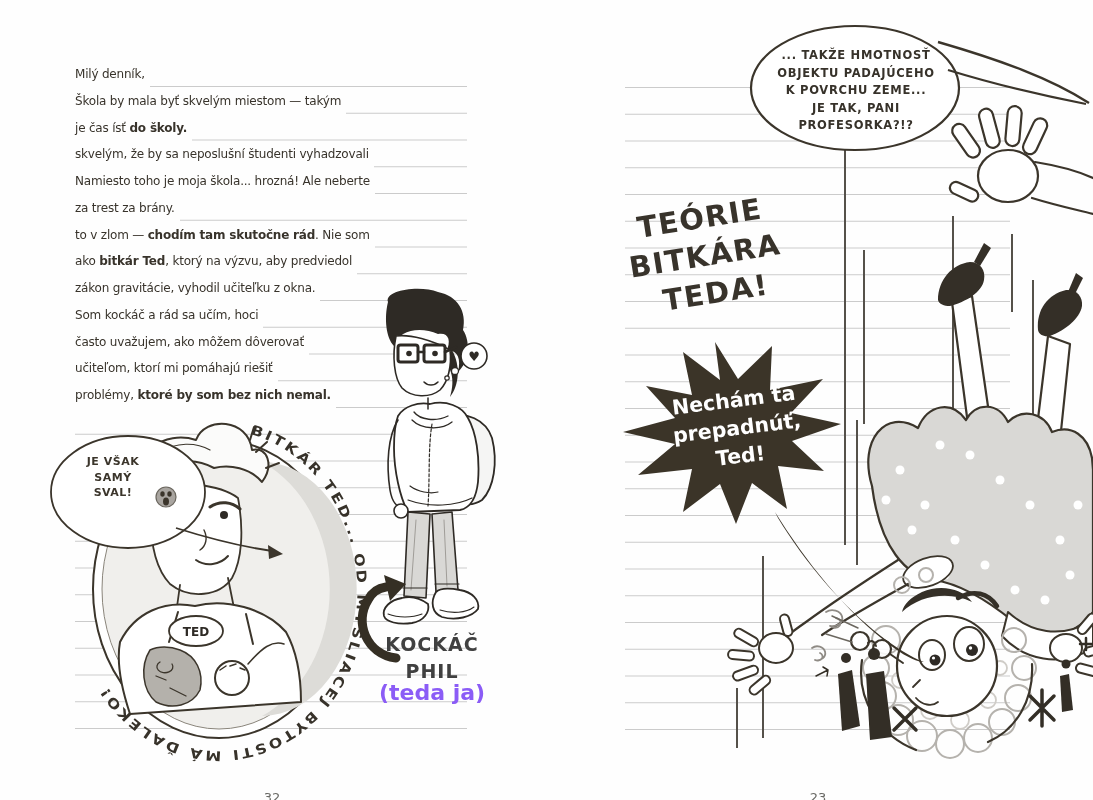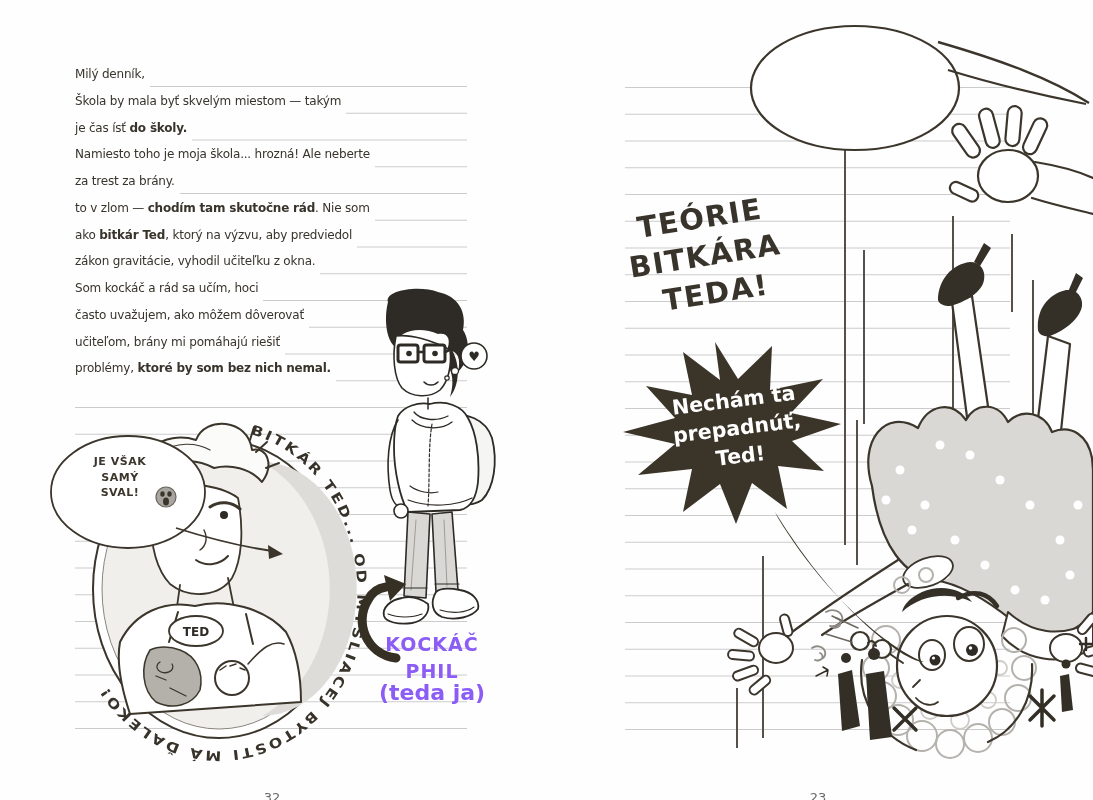--- a/index.html
+++ b/index.html
@@ -8,26 +8,26 @@
   .rules{position:absolute;background-image:linear-gradient(to bottom,#cbcbcb 1px,transparent 1px);
          background-size:100% 26.75px;z-index:0;}
   .rules.left{left:75px;top:86px;width:392px;height:645px;}
   .rules.right{left:625px;top:87px;width:385px;height:645px;}
   .diary{position:absolute;left:75px;top:61px;z-index:2;font-size:12px;letter-spacing:-0.2px;
          line-height:26.75px;color:#38332b;}
   .diary .dl{display:table;background:#fefefe;white-space:nowrap;padding-right:5px;}
   .diary .b{font-weight:bold;}
   svg.art{position:absolute;left:0;top:0;z-index:3;}
   .txt{position:absolute;z-index:4;white-space:pre-line;text-align:center;}
-  .bubble-sval-text{left:64px;top:454px;width:112px;font-size:11px;font-weight:600;
+  .bubble-sval-text{left:57px;top:454px;width:112px;font-size:11px;font-weight:600;
         line-height:15.5px;letter-spacing:.5px;color:#3b352b;}
   .bubble-grav-text{left:762px;top:47px;width:188px;font-size:11.5px;font-weight:600;
         line-height:17.5px;letter-spacing:.7px;color:#37322a;}
   .phil-caption{left:382px;top:631px;width:100px;font-size:19px;font-weight:800;
-        line-height:27px;letter-spacing:1px;color:#8b5cf6;}
+        line-height:27px;letter-spacing:1px;color:#404040;}
   .phil-caption-sub{left:378px;top:680px;width:108px;font-size:22px;font-weight:700;color:#8b5cf6;}
   .big-title{left:628px;top:192px;width:240px;transform:rotate(-9deg);z-index:4;position:absolute;
         color:#38332b;font-weight:800;font-size:29px;line-height:38px;letter-spacing:1.5px;white-space:nowrap;}
   .big-title .t1{margin-left:14px;}
   .big-title .t2{margin-left:0px;}
   .big-title .t3{margin-left:28px;}
   .star-text{left:652px;top:386px;width:170px;transform:rotate(-7deg);
         font-size:20.5px;font-weight:600;line-height:28px;color:#ffffff;}
   .pagenum{position:absolute;z-index:4;width:40px;text-align:center;font-size:13px;color:#6a6a66;margin-top:48px;}
   .pn-left{left:252px;top:742px;}
@@ -46,20 +46,23 @@
         <span>Milý denník,</span>
       </div>
     <div class="dl">
         <span>Škola by mala byť skvelým miestom — takým</span>
       </div>
     <div class="dl">
         <span>je čas ísť </span>
         <span class="b">do školy.</span>
       </div>
     <div class="dl">
+        <span>skvelým, že by sa neposlušní študenti vyhadzovali</span>
+      </div>
+    <div class="dl">
         <span>Namiesto toho je moja škola... hrozná! Ale neberte</span>
       </div>
     <div class="dl">
         <span>za trest za brány.</span>
       </div>
     <div class="dl">
         <span>to v zlom — </span>
         <span class="b">chodím tam skutočne rád</span>
         <span>. Nie som</span>
       </div>
@@ -71,21 +74,21 @@
     <div class="dl">
         <span>zákon gravitácie, vyhodil učiteľku z okna.</span>
       </div>
     <div class="dl">
         <span>Som kockáč a rád sa učím, hoci</span>
       </div>
     <div class="dl">
         <span>často uvažujem, ako môžem dôverovať</span>
       </div>
     <div class="dl">
-        <span>učiteľom, brány mi pomáhajú riešiť</span>
+        <span>učiteľom, ktorí mi pomáhajú riešiť</span>
       </div>
     <div class="dl">
         <span>problémy, </span>
         <span class="b">ktoré by som bez nich nemal.</span>
       </div>
   </div>
 
   <svg class="art" width="1093" height="800" viewBox="0 0 1093 800">
     <defs>
       <path id="capPath" d="M 250 434 A 140 162 0 0 1 318 704 A 140 162 0 0 1 98 670" fill="none"></path>
@@ -339,20 +342,25 @@
     </g>
   </svg>
 
   <div class="txt bubble-sval-text">JE VŠAK
 SAMÝ
 SVAL!</div>
 
   <div class="txt phil-caption"><span>KOCKÁČ</span><br><span>PHIL</span></div>
   <div class="txt phil-caption-sub">(teda ja)</div>
 
+  <div class="txt bubble-grav-text">... TAKŽE HMOTNOSŤ
+OBJEKTU PADAJÚCEHO
+K POVRCHU ZEME...
+JE TAK, PANI
+PROFESORKA?!?</div>
 
   <div class="big-title">
     <div class="t1">TEÓRIE</div>
     <div class="t2">BITKÁRA</div>
     <div class="t3">TEDA!</div>
   </div>
 
   <div class="txt star-text">Nechám ťa
 prepadnúť,
 Ted!</div>

